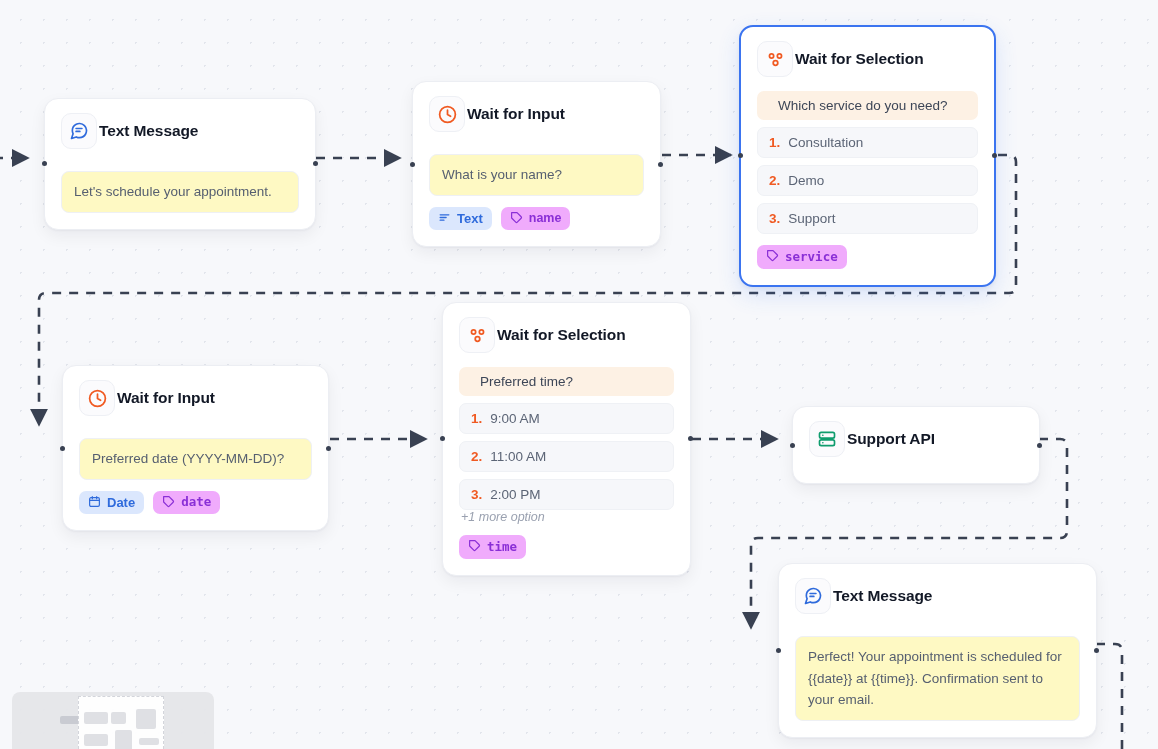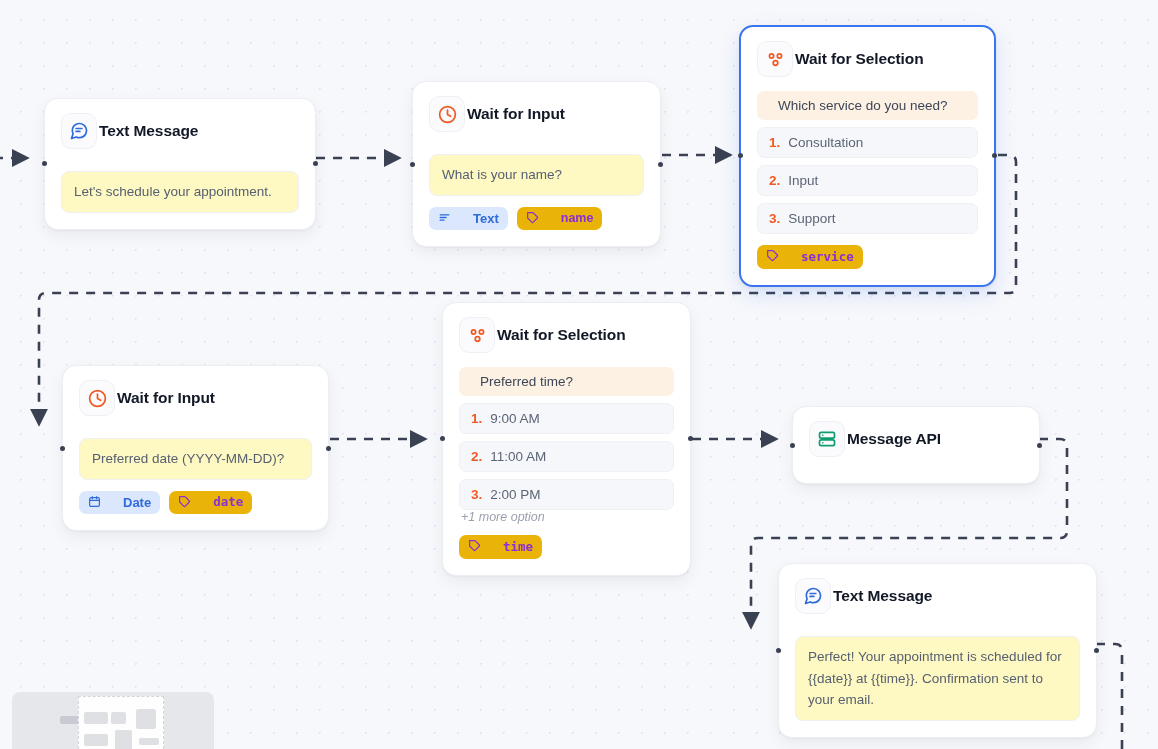--- a/index.html
+++ b/index.html
@@ -124,35 +124,35 @@
   .tag-row {
     margin-top: 11px;
     display: flex;
     gap: 9px;
     align-items: center;
   }
 
   .tag {
     display: inline-flex;
     align-items: center;
-    gap: 22px;
+    gap: 6px;
     border-radius: 7px;
     padding: 4px 9px;
     font-size: 13px;
     font-weight: bold;
     line-height: 1;
   }
 
   .tag.blue {
     background: #dbe7fd;
     color: #2f6bdc;
   }
 
   .tag.purple {
-    background: #eab308;
+    background: #f0abfc;
     color: #8a2fd6;
     font-family: "DejaVu Sans Mono", monospace;
     font-size: 12.5px;
   }
 
   .tag.purple.sans {
     font-family: "Liberation Sans", sans-serif;
   }
 
   
@@ -289,21 +289,21 @@
       </span>
       <span class="node-title">Wait for Selection</span>
     </div>
     <div class="prompt-box">Which service do you need?</div>
     <div class="option-row">
       <span class="option-num">1.</span>
       <span>Consultation</span>
     </div>
     <div class="option-row">
       <span class="option-num">2.</span>
-      <span>Input</span>
+      <span>Demo</span>
     </div>
     <div class="option-row">
       <span class="option-num">3.</span>
       <span>Support</span>
     </div>
     <div class="tag-row">
       <span class="tag purple">
         <span>
           <svg width="13" height="13" viewBox="0 0 24 24" fill="none" stroke="#8a2fd6" stroke-width="2.2" stroke-linecap="round" stroke-linejoin="round">
             <path d="M20.6 13.4 13.4 20.6a2 2 0 0 1-2.8 0L3 13V3h10l7.6 7.6a2 2 0 0 1 0 2.8z"></path>
@@ -394,21 +394,21 @@
   <div class="node" style="left:792px; top:406px; width:248px; padding-bottom:26px;">
     <div class="node-head">
       <span class="node-icon">
         <svg width="20" height="20" viewBox="0 0 24 24" fill="none" stroke="#0f9d6e" stroke-width="2" stroke-linecap="round" stroke-linejoin="round">
           <rect x="3" y="4" width="18" height="7" rx="2"></rect>
           <rect x="3" y="13" width="18" height="7" rx="2"></rect>
           <line x1="7" y1="7.5" x2="7.01" y2="7.5"></line>
           <line x1="7" y1="16.5" x2="7.01" y2="16.5"></line>
         </svg>
       </span>
-      <span class="node-title">Message API</span>
+      <span class="node-title">Support API</span>
     </div>
     <span class="handle left"></span>
     <span class="handle right"></span>
   </div>
 
   <div class="node" style="left:778px; top:563px; width:319px;">
     <div class="node-head">
       <span class="node-icon">
         <svg width="20" height="20" viewBox="0 0 24 24" fill="none" stroke="#2f6bdc" stroke-width="2" stroke-linecap="round" stroke-linejoin="round">
           <path d="M21 11.5a8.38 8.38 0 0 1-.9 3.8 8.5 8.5 0 0 1-7.6 4.7 8.38 8.38 0 0 1-3.8-.9L3 21l1.9-5.7a8.38 8.38 0 0 1-.9-3.8 8.5 8.5 0 0 1 4.7-7.6 8.38 8.38 0 0 1 3.8-.9h.5a8.48 8.48 0 0 1 8 8v.5z"></path>

